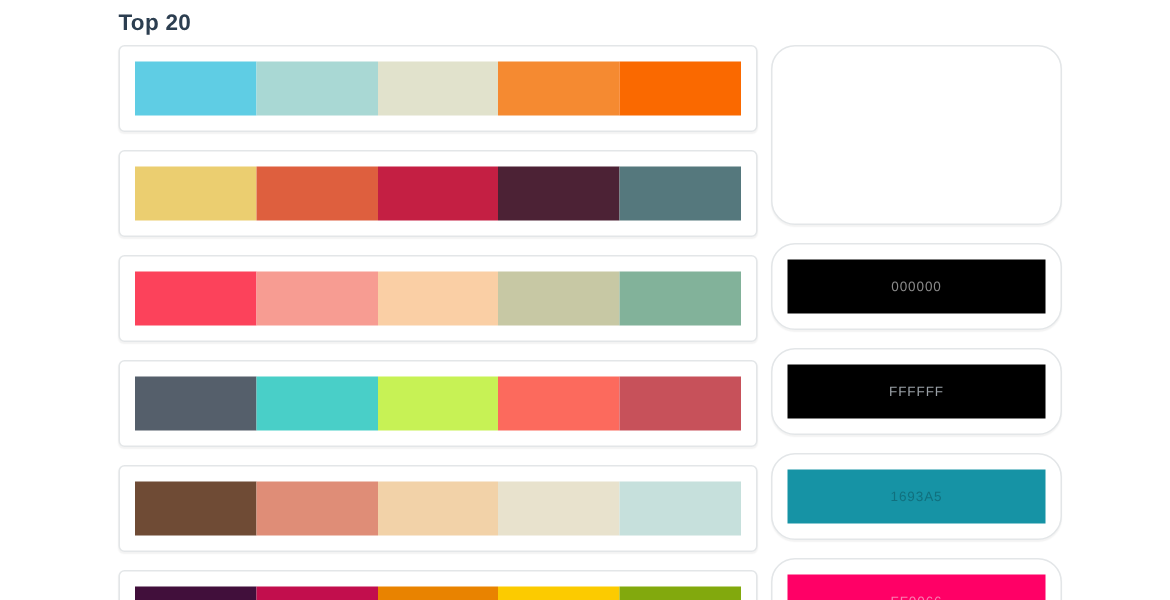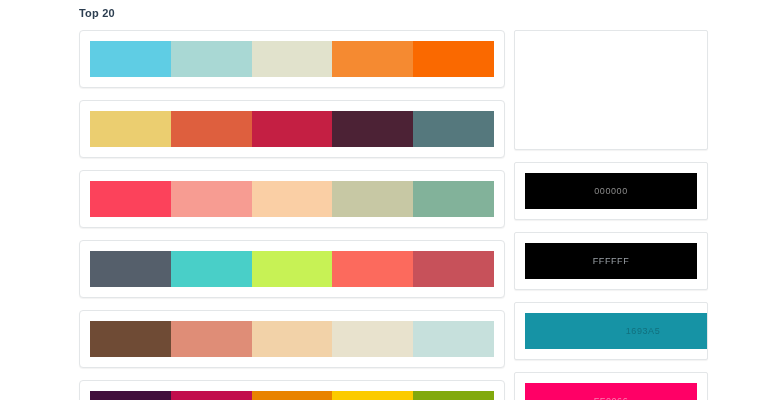--- a/index.html
+++ b/index.html
@@ -17,21 +17,21 @@
     position: relative;
     width: 780px;
     height: 400px;
     box-sizing: border-box;
     padding: 0;
   }
   .page-title {
     position: absolute;
     left: 79px;
     top: 7px;
-    font-size: 11px;
+    font-size: 15px;
     font-weight: bold;
     color: #2c3e50;
     letter-spacing: 0.2px;
   }
   .content {
     position: absolute;
     left: 0;
     top: 30px;
     width: 780px;
   }
@@ -69,21 +69,21 @@
     left: 514px;
     top: 0;
     width: 194px;
   }
   .solid-card {
     box-sizing: border-box;
     width: 194px;
     height: 58px;
     background: #ffffff;
     border: 1px solid #e3e6e8;
-    border-radius: 2px;
+    border-radius: 16px;
     box-shadow: 0 1px 1px rgba(0,0,0,0.05);
     margin-bottom: 12px;
     padding: 10px;
     overflow: hidden;
   }
   .solid-card.tall {
     height: 120px;
   }
   .solid-swatch {
     width: 100%;
@@ -168,21 +168,21 @@
 
         <div class="solid-card">
           <div class="solid-swatch" style="background-color: rgb(0, 0, 0); color: rgb(138, 138, 138);">000000</div>
         </div>
 
         <div class="solid-card">
           <div class="solid-swatch" style="background-color: #000000; color: rgb(154, 160, 166);">FFFFFF</div>
         </div>
 
         <div class="solid-card">
-          <div class="solid-swatch" style="background-color: rgb(22, 147, 165); color: rgb(17, 112, 126); padding-left: 32px;">1693A5</div>
+          <div class="solid-swatch" style="background-color: rgb(22, 147, 165); color: rgb(17, 112, 126);">1693A5</div>
         </div>
 
         <div class="solid-card">
           <div class="solid-swatch" style="background-color: rgb(255, 0, 102); color: rgb(249, 127, 177);">FF0066</div>
         </div>
 
       </div>
 
     </div>
   </div>

